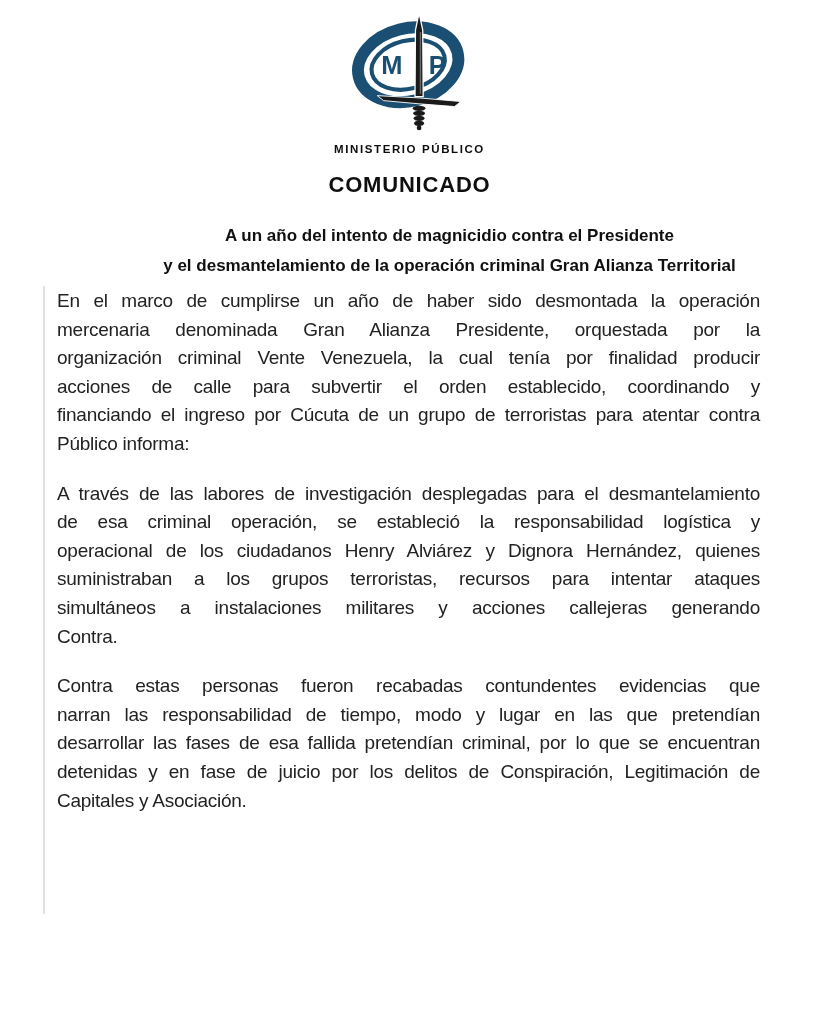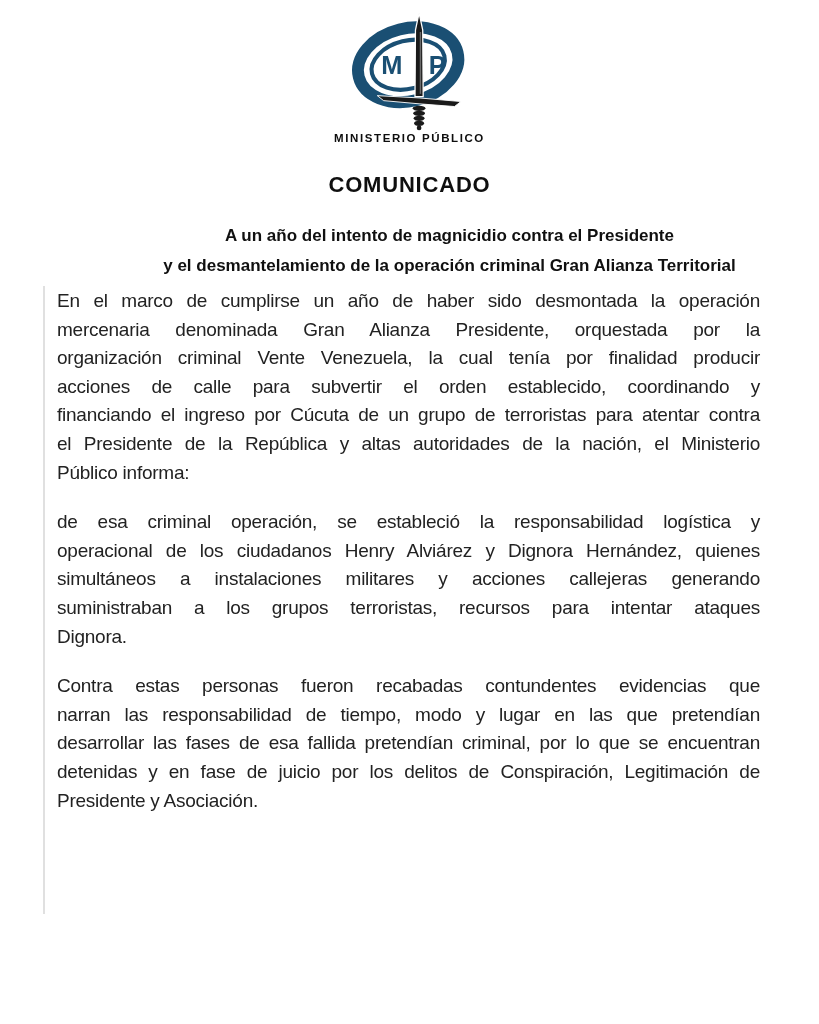--- a/index.html
+++ b/index.html
@@ -21,21 +21,21 @@
   .logo-block {
     position: absolute;
     top: 12px;
     left: 0;
     width: 100%;
     display: flex;
     flex-direction: column;
     align-items: center;
   }
   .logo-caption {
-    margin-top: 0;
+    margin-top: 11px;
     font-size: 11.5px;
     font-weight: bold;
     letter-spacing: 1.6px;
     color: #0d0d0d;
     white-space: nowrap;
   }
 
   
   .comunicado-title {
     position: absolute;
@@ -134,37 +134,37 @@
   </h2>
 
   <div class="body-text">
 
     <div class="para">
       <div class="line">En el marco de cumplirse un año de haber sido desmontada la operación</div>
       <div class="line">mercenaria denominada Gran Alianza Presidente, orquestada por la</div>
       <div class="line">organización criminal Vente Venezuela, la cual tenía por finalidad producir</div>
       <div class="line">acciones de calle para subvertir el orden establecido, coordinando y</div>
       <div class="line">financiando el ingreso por Cúcuta de un grupo de terroristas para atentar contra</div>
-      <div class="line">el Presidente de la República y altas autoridades de la nación, el Ministerio</div>
       <div class="line last">Público informa:</div>
     </div>
 
     <div class="para">
+      <div class="line">A través de las labores de investigación desplegadas para el desmantelamiento</div>
       <div class="line">de esa criminal operación, se estableció la responsabilidad logística y</div>
       <div class="line">operacional de los ciudadanos Henry Alviárez y Dignora Hernández, quienes</div>
+      <div class="line">suministraban a los grupos terroristas, recursos para intentar ataques</div>
       <div class="line">simultáneos a instalaciones militares y acciones callejeras generando</div>
-      <div class="line">suministraban a los grupos terroristas, recursos para intentar ataques</div>
-      <div class="line last">Dignora.</div>
+      <div class="line last">Contra.</div>
     </div>
 
     <div class="para">
       <div class="line">Contra estas personas fueron recabadas contundentes evidencias que</div>
       <div class="line">narran las responsabilidad de tiempo, modo y lugar en las que pretendían</div>
       <div class="line">desarrollar las fases de esa fallida pretendían criminal, por lo que se encuentran</div>
       <div class="line">detenidas y en fase de juicio por los delitos de Conspiración, Legitimación de</div>
-      <div class="line last">Presidente y Asociación.</div>
+      <div class="line last">Capitales y Asociación.</div>
     </div>
 
   </div>
 
   <div class="scan-line"></div>
 
 </div>
 
 </body></html>

